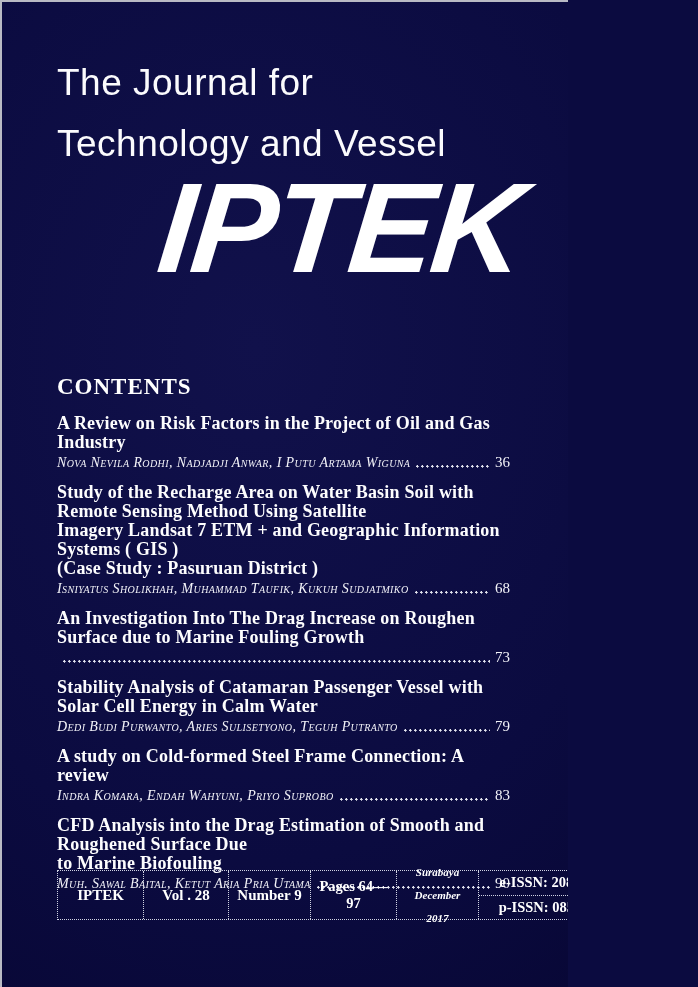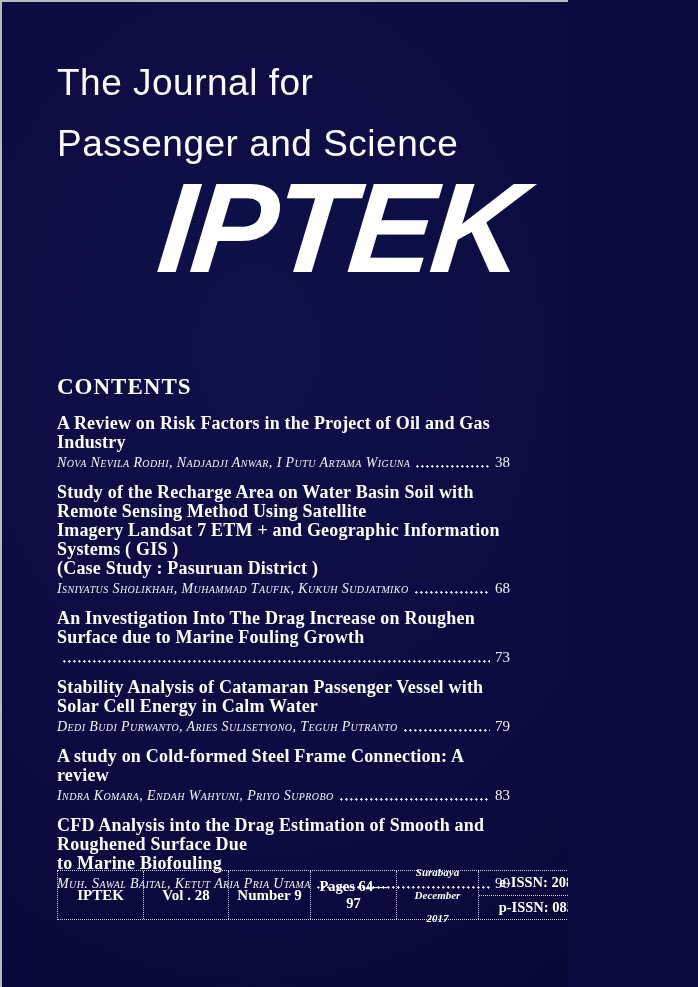--- a/index.html
+++ b/index.html
@@ -104,36 +104,36 @@
 </style>
 </head>
 <body>
 
 <div class="page">
   <div class="inner">
 
     <header>
       <div class="journal-title">
         <div>The Journal for</div>
-        <div>Passenger and Science</div>
+        <div>Technology and Vessel</div>
       </div>
       <div class="logo-row">
         <span class="logo">IPTEK</span>
       </div>
     </header>
 
     <section>
       <h2 class="contents-heading">CONTENTS</h2>
 
       <div class="entry">
         <div class="entry-title">A Review on Risk Factors in the Project of Oil and Gas Industry</div>
         <div class="entry-row">
           <span class="authors">Nova Nevila Rodhi, Nadjadji Anwar, I Putu Artama Wiguna</span>
           <span class="leader"></span>
-          <span class="pagenum">38</span>
+          <span class="pagenum">36</span>
         </div>
       </div>
 
       <div class="entry">
         <div class="entry-title">Study of the Recharge Area on Water Basin Soil with Remote Sensing Method Using Satellite
 Imagery Landsat 7 ETM + and Geographic Information Systems ( GIS )
 (Case Study : Pasuruan District )</div>
         <div class="entry-row">
           <span class="authors">Isniyatus Sholikhah, Muhammad Taufik, Kukuh Sudjatmiko</span>
           <span class="leader"></span>

